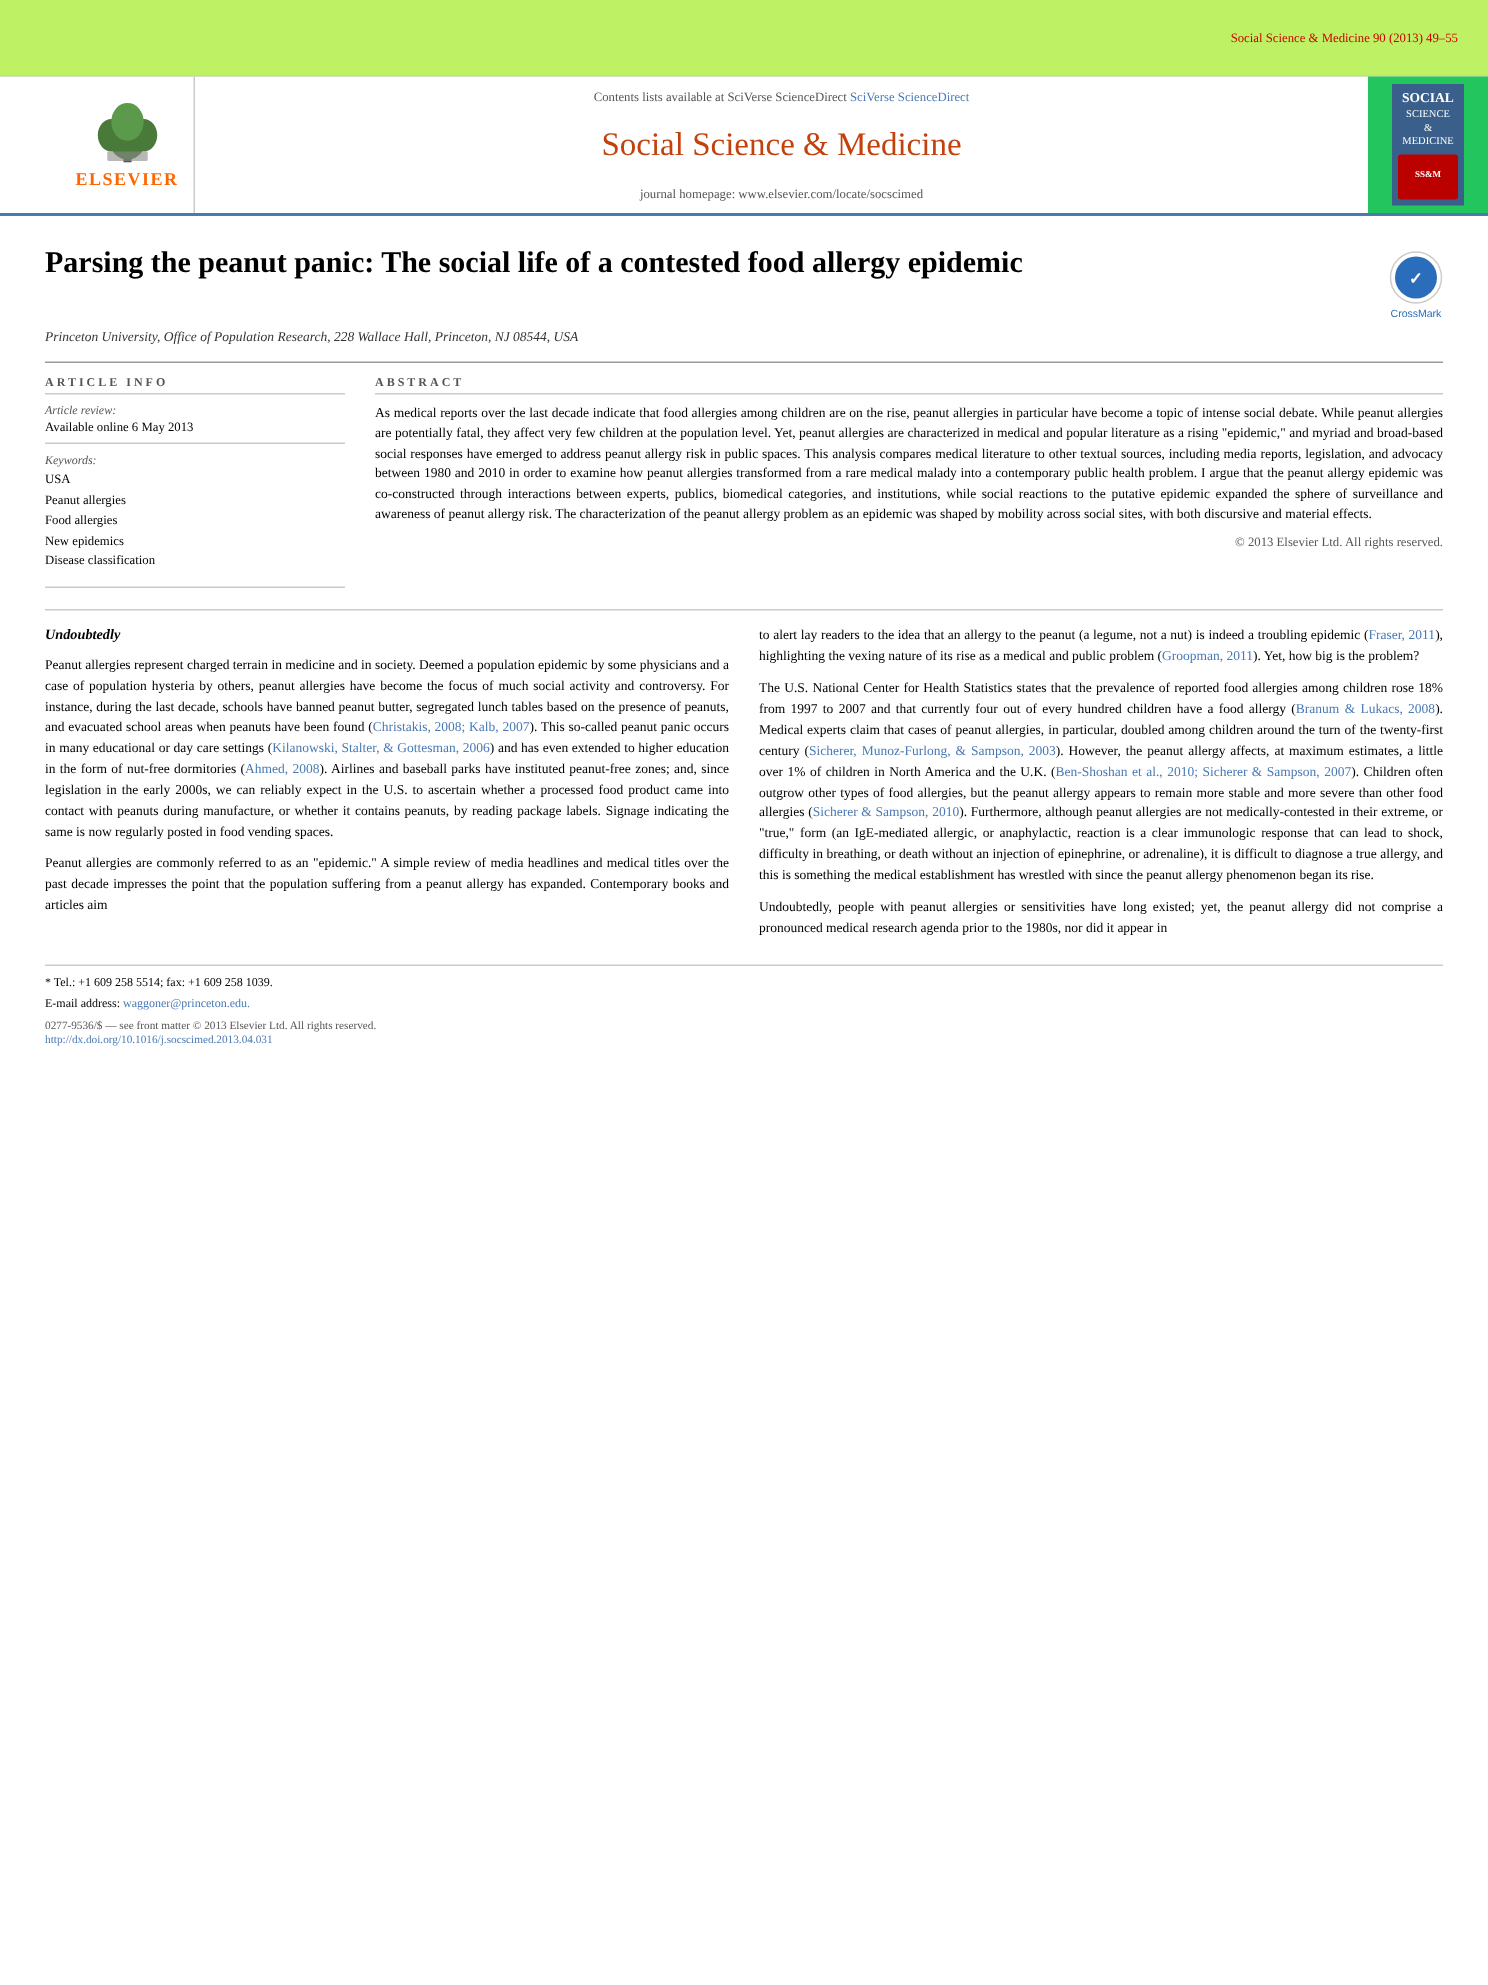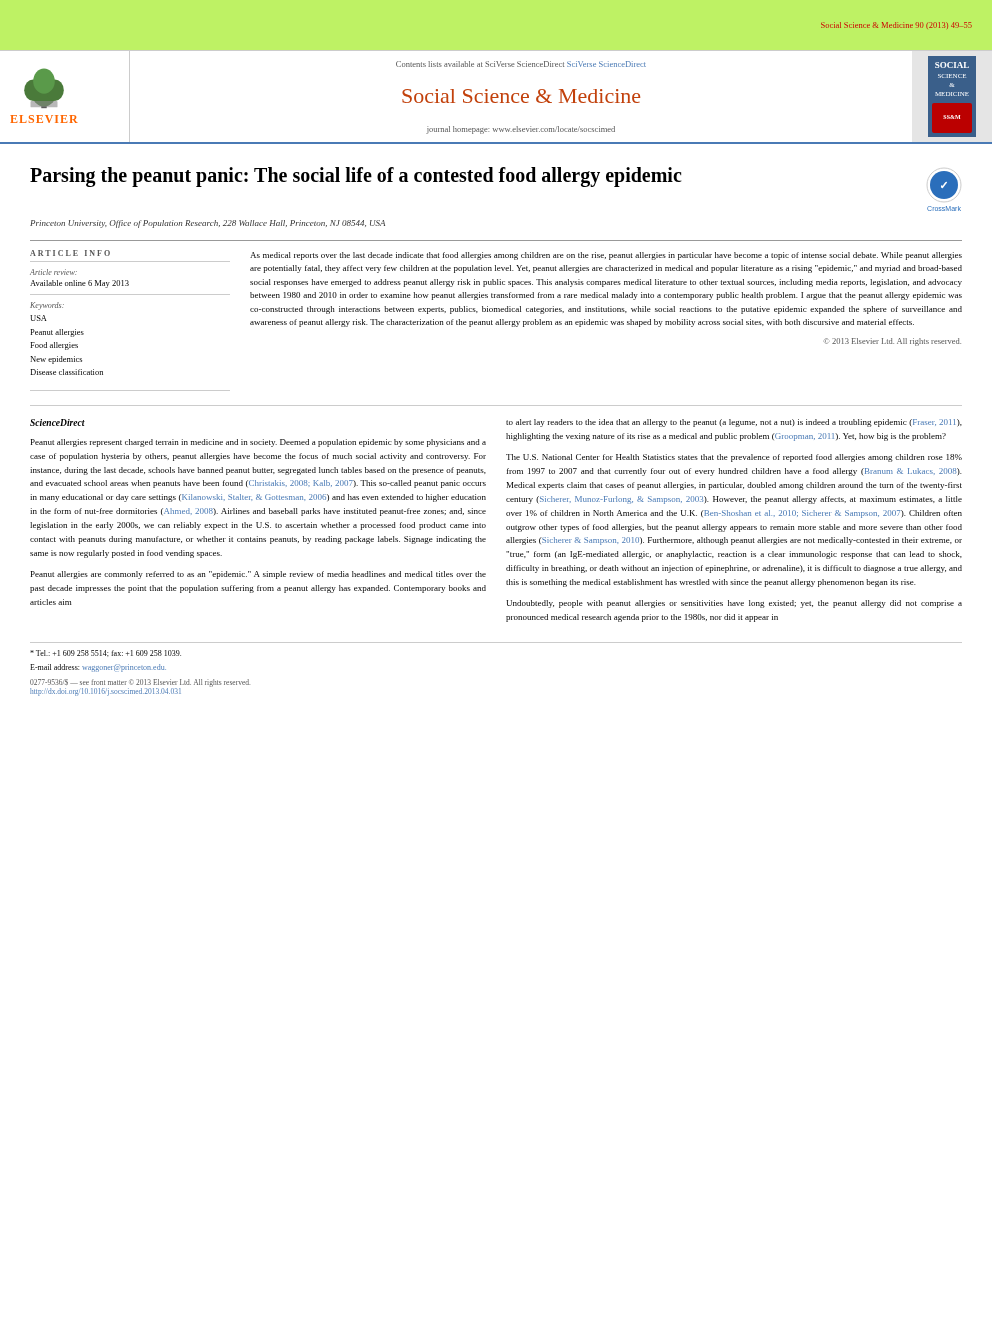--- a/index.html
+++ b/index.html
@@ -27,21 +27,21 @@
       display: flex;
       align-items: stretch;
       border-bottom: 2px solid #4a7ab5;
       min-height: 90px;
     }
     .journal-header-left {
       width: 130px;
       padding: 8px 10px;
       display: flex;
       align-items: center;
-      justify-content: flex-start;
+      justify-content: flex-end;
       border-right: 1px solid #ccc;
     }
     .elsevier-logo {
       display: flex;
       flex-direction: column;
       align-items: center;
     }
     .elsevier-tree {
       width: 60px;
       height: 45px;
@@ -81,21 +81,21 @@
     .journal-homepage {
       font-size: 8.5px;
       color: #555;
     }
 
     .journal-header-right {
       width: 80px;
       display: flex;
       align-items: center;
       justify-content: center;
-      background: #e5e5e5;
+      background: #22c55e;
       padding: 5px;
     }
     .journal-logo-box {
       background: #3a5f8a;
       color: #fff;
       text-align: center;
       font-size: 7px;
       line-height: 1.3;
       padding: 4px;
     }
@@ -354,32 +354,33 @@
         <div class="keyword-item">Peanut allergies</div>
         <div class="keyword-item">Food allergies</div>
         <div class="keyword-item">New epidemics</div>
         <div class="keyword-item">Disease classification</div>
       </div>
 
       <hr style="border:none; border-top:1px solid #ccc; margin-top:10px;">
     </div>
 
     <div class="col-right">
+      <div class="section-heading">Abstract</div>
       <p class="abstract-text">As medical reports over the last decade indicate that food allergies among children are on the rise, peanut allergies in particular have become a topic of intense social debate. While peanut allergies are potentially fatal, they affect very few children at the population level. Yet, peanut allergies are characterized in medical and popular literature as a rising "epidemic," and myriad and broad-based social responses have emerged to address peanut allergy risk in public spaces. This analysis compares medical literature to other textual sources, including media reports, legislation, and advocacy between 1980 and 2010 in order to examine how peanut allergies transformed from a rare medical malady into a contemporary public health problem. I argue that the peanut allergy epidemic was co-constructed through interactions between experts, publics, biomedical categories, and institutions, while social reactions to the putative epidemic expanded the sphere of surveillance and awareness of peanut allergy risk. The characterization of the peanut allergy problem as an epidemic was shaped by mobility across social sites, with both discursive and material effects.</p>
       <div class="copyright-line">© 2013 Elsevier Ltd. All rights reserved.</div>
     </div>
 
   </div>
 
   <hr class="section-divider">
 
   <div class="body-two-col">
 
     <div class="body-col">
-      <div class="body-section-heading">ScienceDirect</div>
+      <div class="body-section-heading">Undoubtedly</div>
 
       <p>
         Peanut allergies represent charged terrain in medicine and in society. Deemed a population epidemic by some physicians and a case of population hysteria by others, peanut allergies have become the focus of much social activity and controversy. For instance, during the last decade, schools have banned peanut butter, segregated lunch tables based on the presence of peanuts, and evacuated school areas when peanuts have been found (<a class="ref-link">Christakis, 2008; Kalb, 2007</a>). This so-called peanut panic occurs in many educational or day care settings (<a class="ref-link">Kilanowski, Stalter, &amp; Gottesman, 2006</a>) and has even extended to higher education in the form of nut-free dormitories (<a class="ref-link">Ahmed, 2008</a>). Airlines and baseball parks have instituted peanut-free zones; and, since legislation in the early 2000s, we can reliably expect in the U.S. to ascertain whether a processed food product came into contact with peanuts during manufacture, or whether it contains peanuts, by reading package labels. Signage indicating the same is now regularly posted in food vending spaces.
       </p>
 
       <p>
         Peanut allergies are commonly referred to as an "epidemic." A simple review of media headlines and medical titles over the past decade impresses the point that the population suffering from a peanut allergy has expanded. Contemporary books and articles aim
       </p>
     </div>
 

